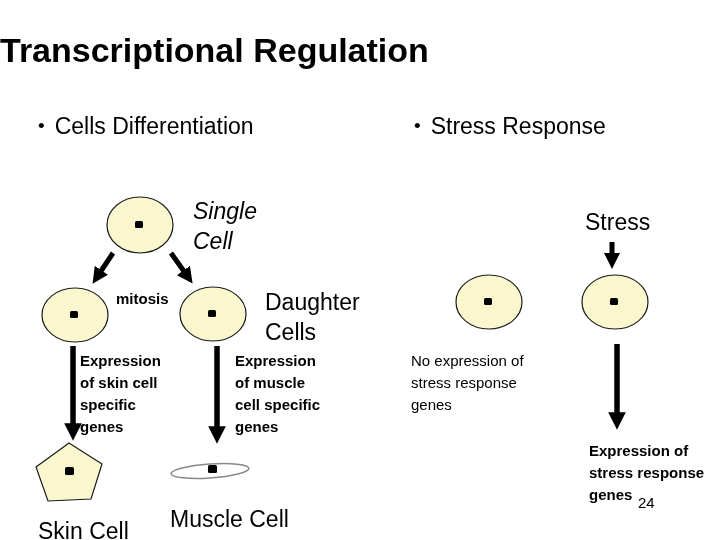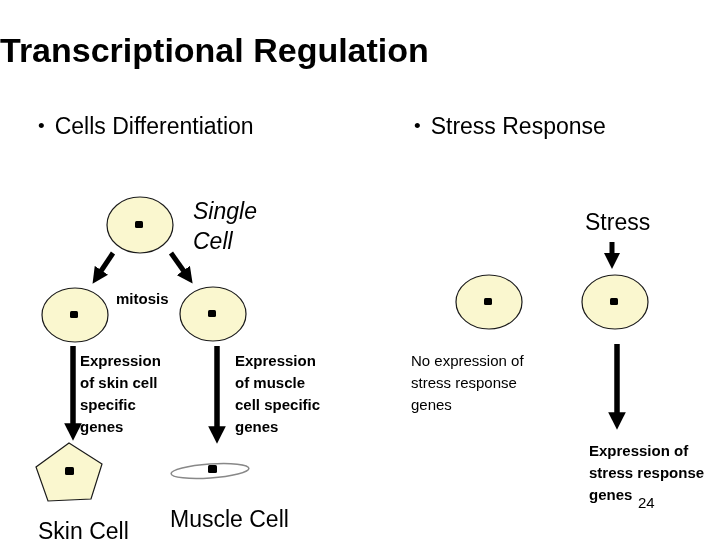--- a/index.html
+++ b/index.html
@@ -94,20 +94,22 @@
     <span>Cells Differentiation</span>
   </div>
   <div class="bullet bullet-right">
     <span class="bullet-char">•</span>
     <span>Stress Response</span>
   </div>
 
   <div class="lbl single-cell-label">Single
 Cell</div>
   <div class="lbl mitosis-label">mitosis</div>
+  <div class="lbl daughter-label">Daughter
+Cells</div>
   <div class="lbl skin-expr-label">Expression
 of skin cell
 specific
 genes</div>
   <div class="lbl muscle-expr-label">Expression
 of muscle
 cell specific
 genes</div>
   <div class="lbl skin-cell-label">Skin Cell</div>
   <div class="lbl muscle-cell-label">Muscle Cell</div>

